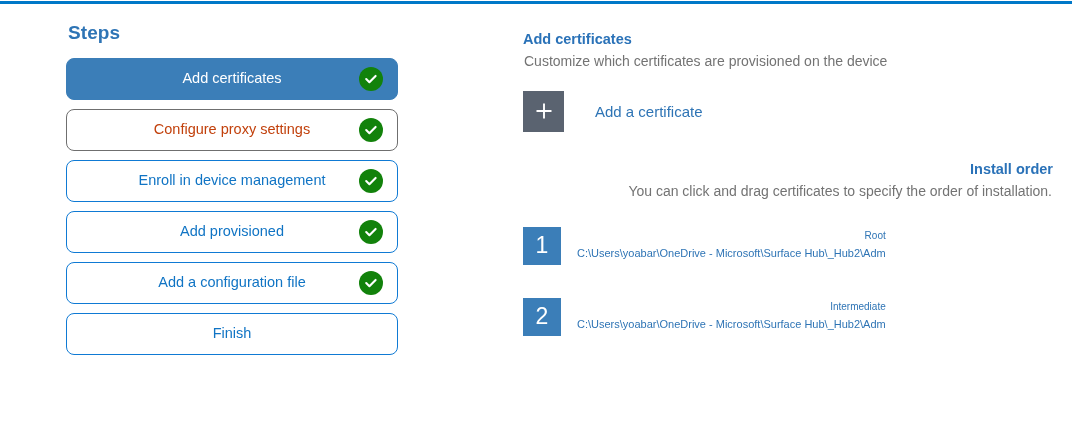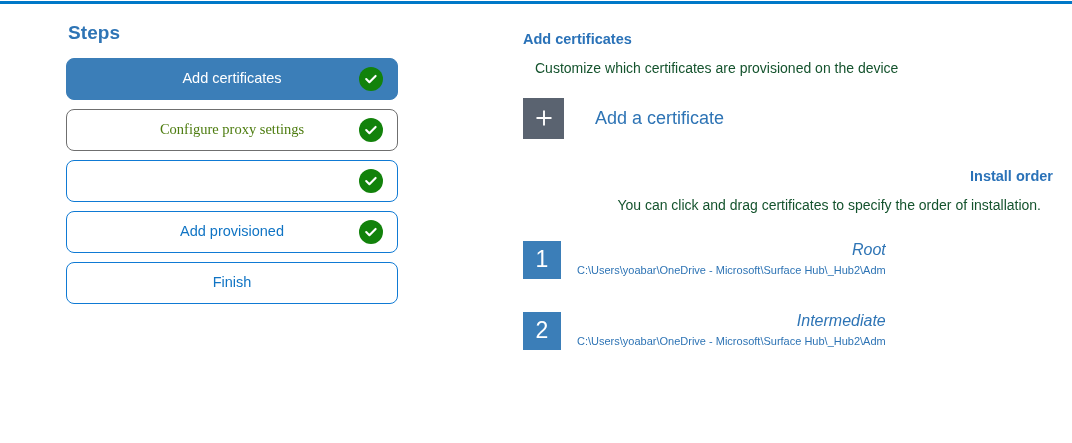--- a/index.html
+++ b/index.html
@@ -78,22 +78,21 @@
     font-size: 14.5px;
     color: #1074c4;
     text-align: center;
     padding: 0 44px;
     line-height: 1.2;
   }
   .step-item.selected .step-label {
     color: #ffffff;
   }
   .step-item.muted .step-label {
-    color: #4d7c0f;
-    font-family: Liberation Serif, serif;
+    color: #c2410c;
   }
   .check-badge {
     position: absolute;
     right: 14px;
     top: 50%;
     transform: translateY(-50%);
     width: 24px;
     height: 24px;
     border-radius: 50%;
     background: #12820b;
@@ -111,22 +110,22 @@
     width: 530px;
   }
   .section-heading {
     font-size: 14.5px;
     font-weight: bold;
     color: #2a72b8;
     margin: 0 0 5px 0;
   }
   .section-sub {
     font-size: 14px;
-    color: #14532d;
-    margin: 12px;
+    color: #737373;
+    margin: 1px;
     line-height: 1.35;
   }
 
   
   .add-row {
     margin-top: 20px;
     display: flex;
     align-items: center;
   }
   .plus-tile {
@@ -135,21 +134,21 @@
     background: #5a6370;
     display: flex;
     align-items: center;
     justify-content: center;
     flex: 0 0 auto;
     cursor: pointer;
   }
   .plus-tile svg { display: block; }
   .add-row-label {
     margin-left: 31px;
-    font-size: 18px;
+    font-size: 15px;
     color: #2e74b5;
     cursor: pointer;
   }
 
   
   .install-block { margin-top: 29px; text-align: right; }
   .order-list {
     list-style: none;
     margin: 26px 0 0 0;
     padding: 0;
@@ -172,24 +171,23 @@
     flex: 0 0 auto;
     line-height: 1;
   }
   .order-text {
     margin-left: 16px;
     white-space: nowrap;
     overflow: hidden;
     margin-top: -2px;
   }
   .order-name {
-    font-size: 16px;
+    font-size: 10px;
     color: #2e74b5;
     line-height: 1.35;
-    font-style: italic;
   }
   .order-path {
     font-size: 11px;
     color: #2e74b5;
     line-height: 1.35;
   }
 </style>
 </head>
 <body>
 
@@ -214,36 +212,45 @@
         <span class="step-label">Configure proxy settings</span>
         <span class="check-badge">
           <svg width="14" height="14" viewBox="0 0 14 14">
               <path d="M2.2 7.1 L5.4 10.2 L11.6 3.9" fill="none" stroke="#ffffff" stroke-width="2.1" stroke-linecap="round" stroke-linejoin="round"></path>
             </svg>
         </span>
       </li>
 
 
       <li class="step-item">
+        <span class="step-label">Enroll in device management</span>
         <span class="check-badge">
           <svg width="14" height="14" viewBox="0 0 14 14">
               <path d="M2.2 7.1 L5.4 10.2 L11.6 3.9" fill="none" stroke="#ffffff" stroke-width="2.1" stroke-linecap="round" stroke-linejoin="round"></path>
             </svg>
         </span>
       </li>
 
       <li class="step-item">
         <span class="step-label">Add provisioned</span>
         <span class="check-badge">
           <svg width="14" height="14" viewBox="0 0 14 14">
               <path d="M2.2 7.1 L5.4 10.2 L11.6 3.9" fill="none" stroke="#ffffff" stroke-width="2.1" stroke-linecap="round" stroke-linejoin="round"></path>
             </svg>
         </span>
       </li>
 
+      <li class="step-item">
+        <span class="step-label">Add a configuration file</span>
+        <span class="check-badge">
+          <svg width="14" height="14" viewBox="0 0 14 14">
+              <path d="M2.2 7.1 L5.4 10.2 L11.6 3.9" fill="none" stroke="#ffffff" stroke-width="2.1" stroke-linecap="round" stroke-linejoin="round"></path>
+            </svg>
+        </span>
+      </li>
 
       <li class="step-item">
         <span class="step-label">Finish</span>
       </li>
 
     </ul>
   </div>
 
   <div class="detail-pane">
 

